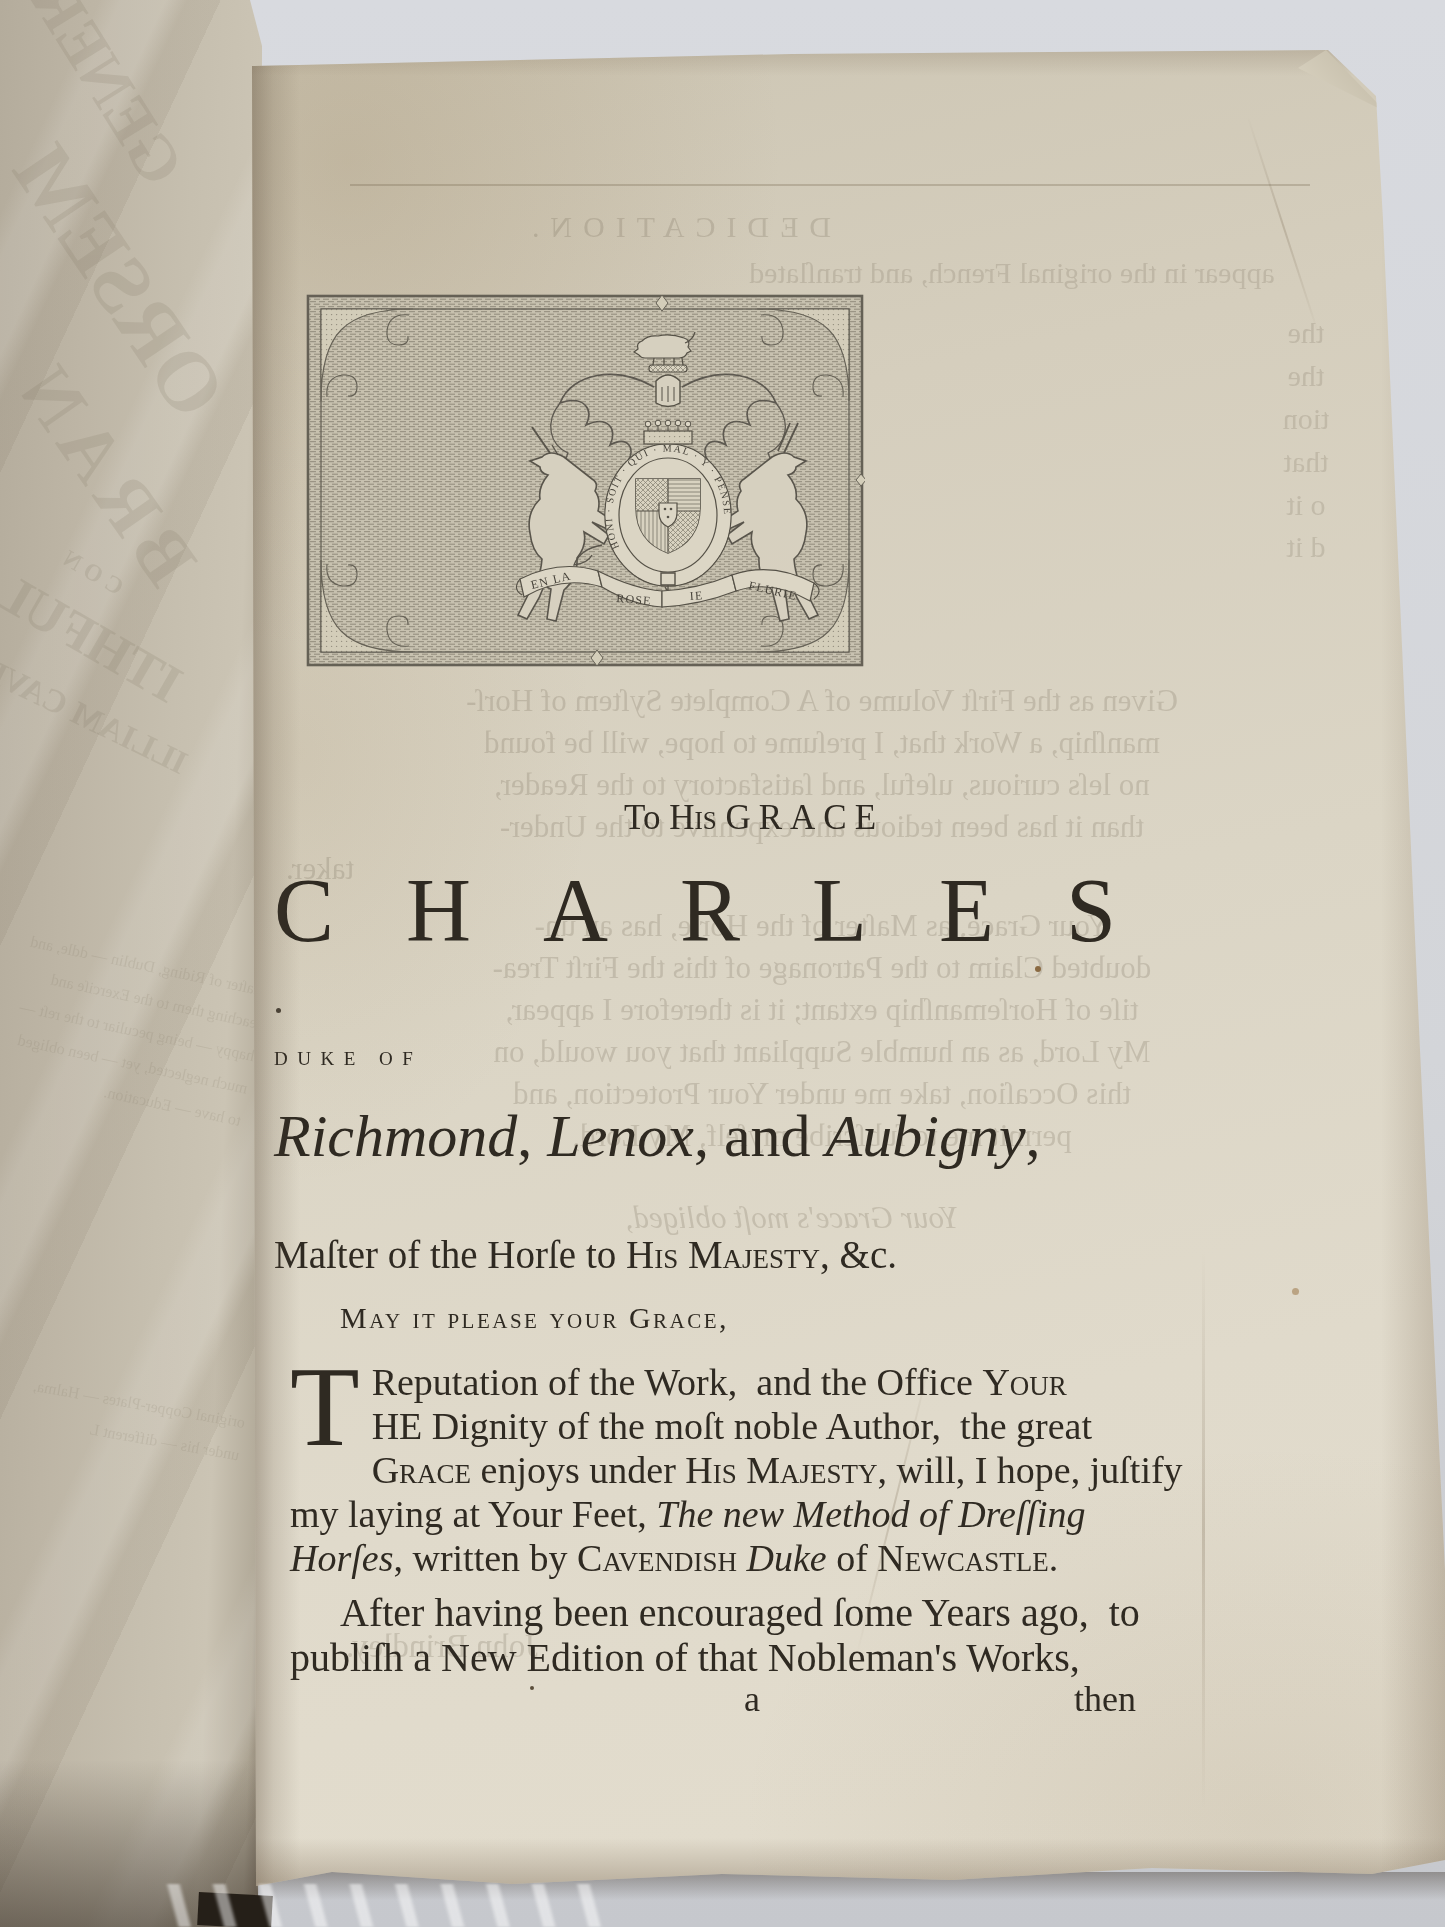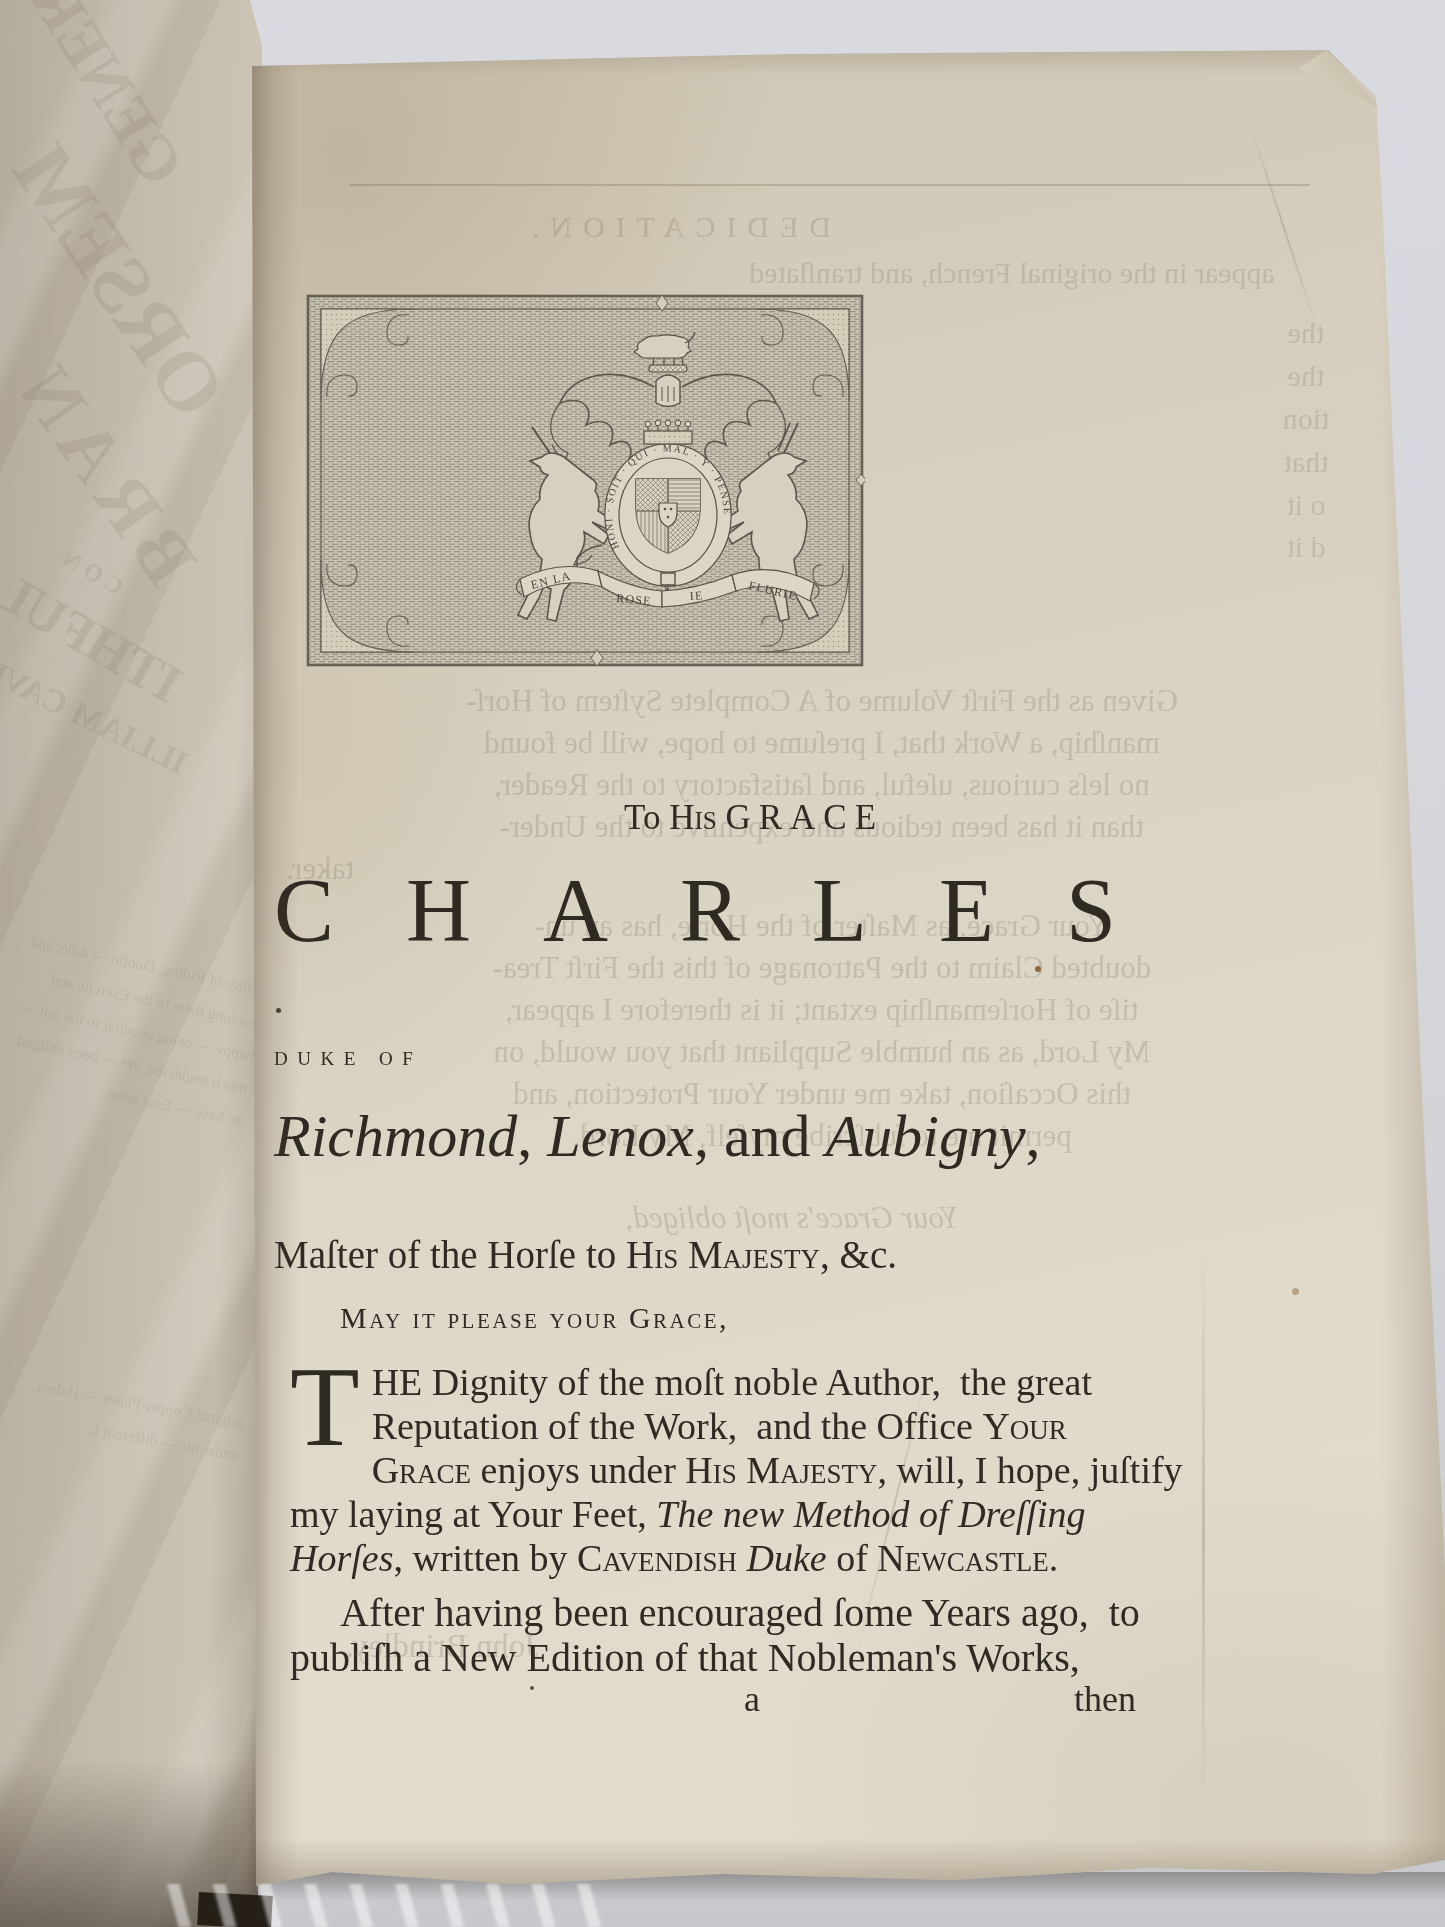--- a/index.html
+++ b/index.html
@@ -289,22 +289,22 @@
       </div>
 
       <div class="tblock office">
         <span>Maſter of the Horſe to </span><span class="sc">His Majesty</span><span>, &amp;c.</span>
       </div>
 
       <div class="tblock salute">May it please your Grace,</div>
 
       <div class="tblock para1">
         <span class="dropcap">T</span>
+        <div class="ln"><span>Reputation of the Work,  and the Office </span><span class="sc">Your</span></div>
         <div class="ln">HE Dignity of the moſt noble Author,  the great</div>
-        <div class="ln"><span>Reputation of the Work,  and the Office </span><span class="sc">Your</span></div>
         <div class="ln"><span class="sc">Grace</span><span> enjoys under </span><span class="sc">His Majesty</span><span>, will, I hope, juſtify</span></div>
         <div class="ln"><span>my laying at Your Feet, </span><span class="it">The new Method of Dreſſing</span></div>
         <div class="ln"><span class="it">Horſes</span><span>, written by </span><span class="sc">Cavendish</span><span> </span><span class="it">Duke</span><span> of </span><span class="sc">Newcastle</span><span>.</span></div>
       </div>
 
       <div class="tblock para2">
         <div class="ln indent">After having been encouraged ſome Years ago,  to</div>
         <div class="ln">publiſh a New Edition of that Nobleman's Works,</div>
       </div>
 

